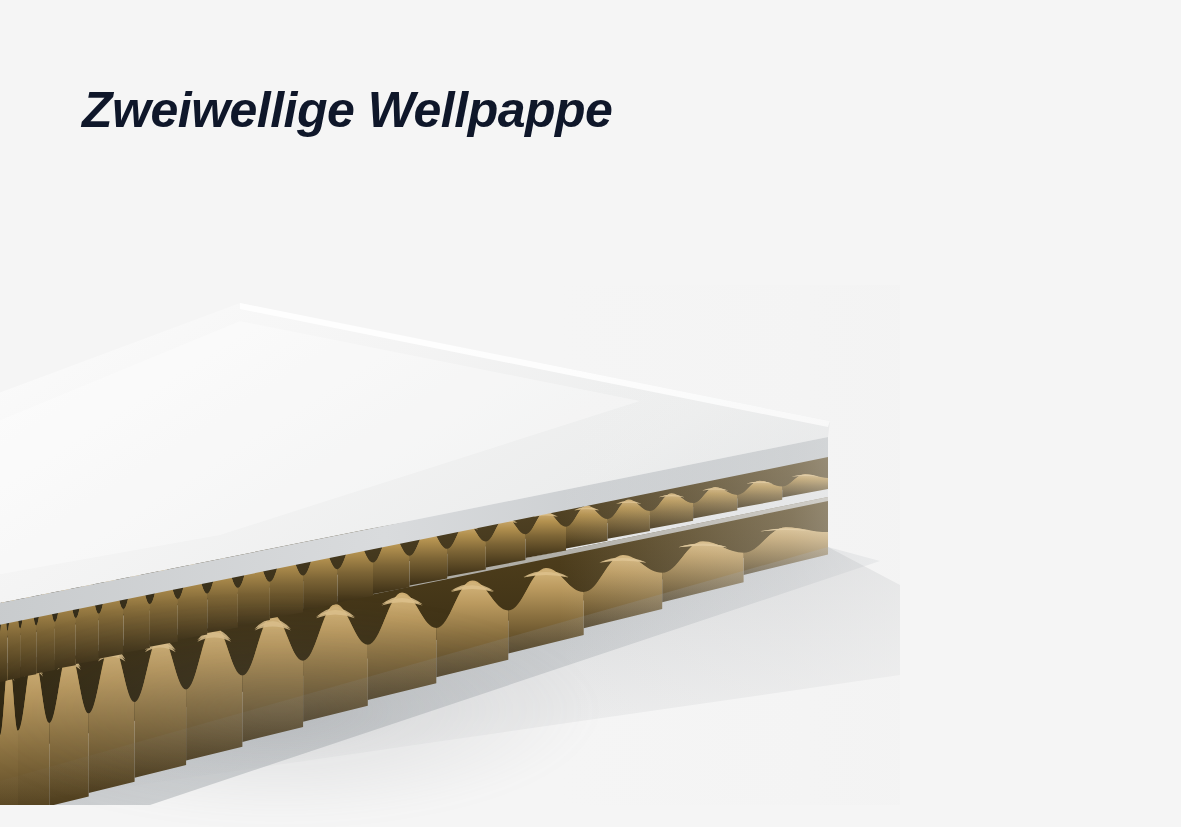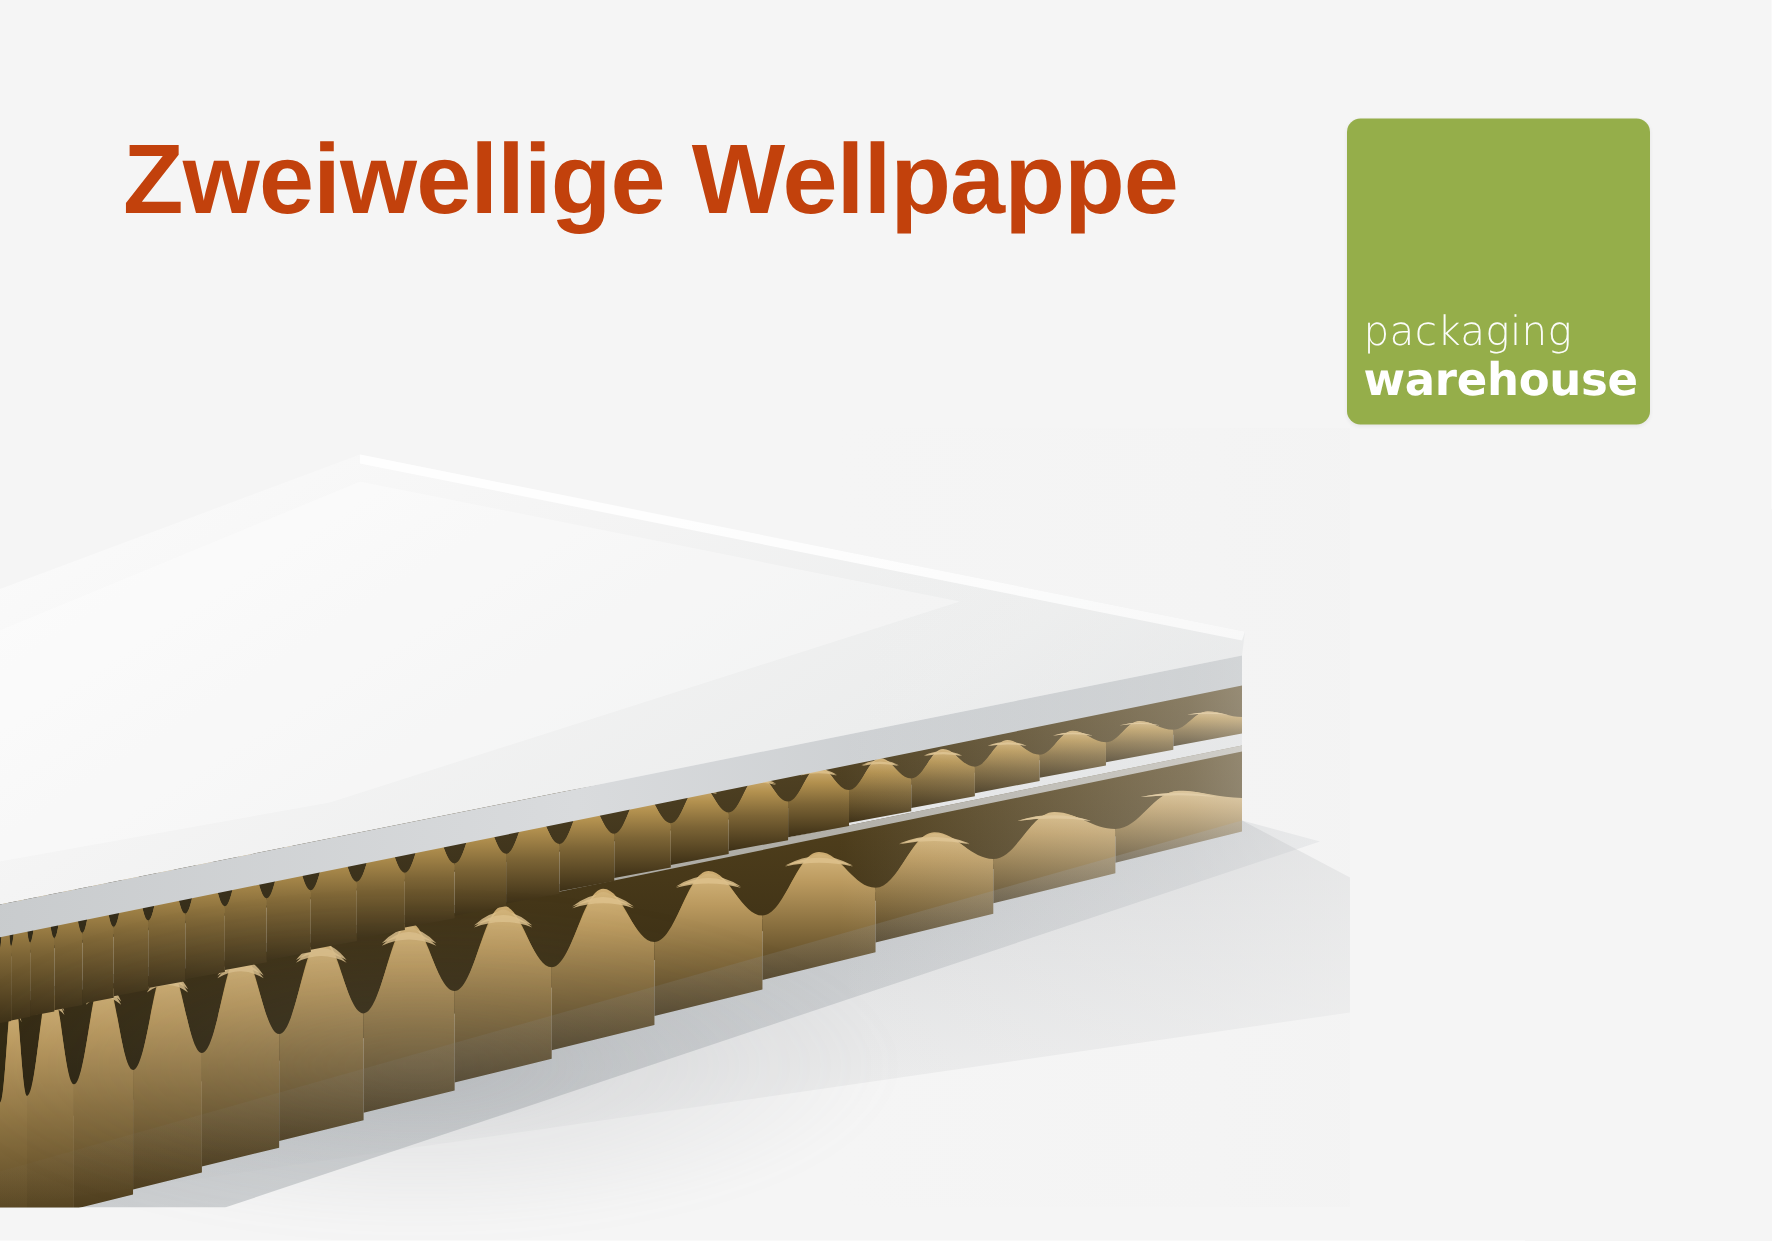--- a/index.html
+++ b/index.html
@@ -14,26 +14,27 @@
     width:1181px; height:827px;
     background:#f5f5f5;
     overflow:hidden;
   }
 
   
   #page-title {
     position:absolute;
     left:82px; top:82px;
     font-family:"Liberation Sans", sans-serif;
-    font-size:66px;
+    font-size:50px;
     font-weight:bold;
     letter-spacing:-0.5px;
-    color:#c2410c;
+    color:#0f172a;
     line-height:1.15;
     white-space:nowrap;
+    font-style:italic;
   }
 
   
   #brand-logo {
     position:absolute;
     left:898px; top:79px;
     width:202px; height:204px;
     border-radius:9px;
     background:#95ae4a;
     box-shadow:0 1px 3px rgba(0,0,0,0.07);
@@ -375,20 +376,14 @@
       <polygon points="0,496 828,262 900,300 900,390 0,520" fill="url(#gContact)"></polygon>
 
       <rect x="0" y="0" width="900" height="520" fill="url(#gFade)"></rect>
     </svg>
   </div>
 
   <div id="floor-shadow"></div>
 
   <h1 id="page-title">Zweiwellige Wellpappe</h1>
 
-  <div id="brand-logo">
-    <div class="logo-text-wrap">
-      <span class="logo-line-packaging">packaging</span>
-      <span class="logo-line-warehouse">warehouse</span>
-    </div>
-  </div>
 
 </div>
 
 </body></html>

